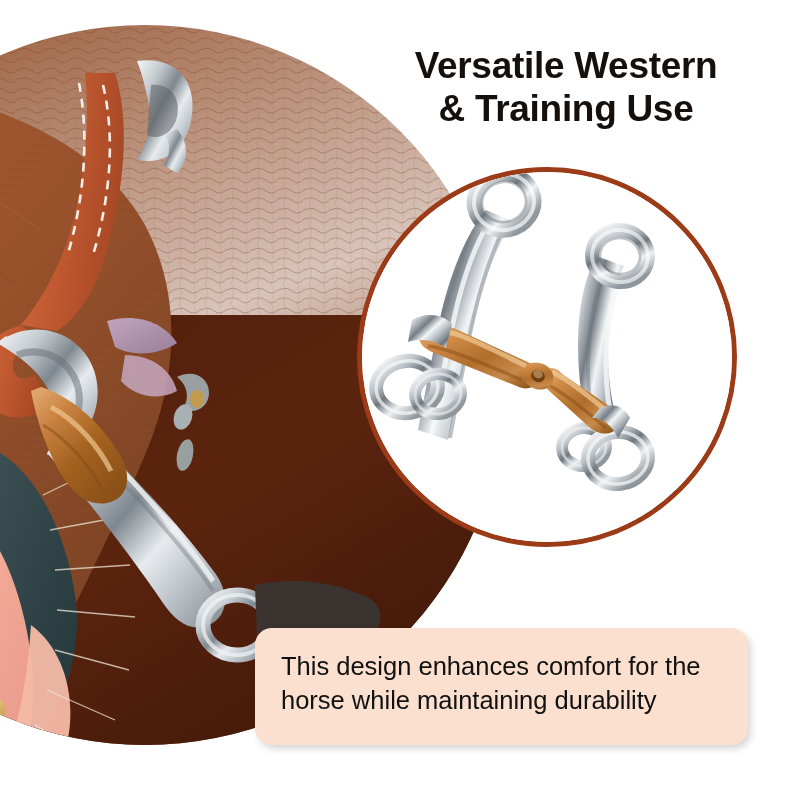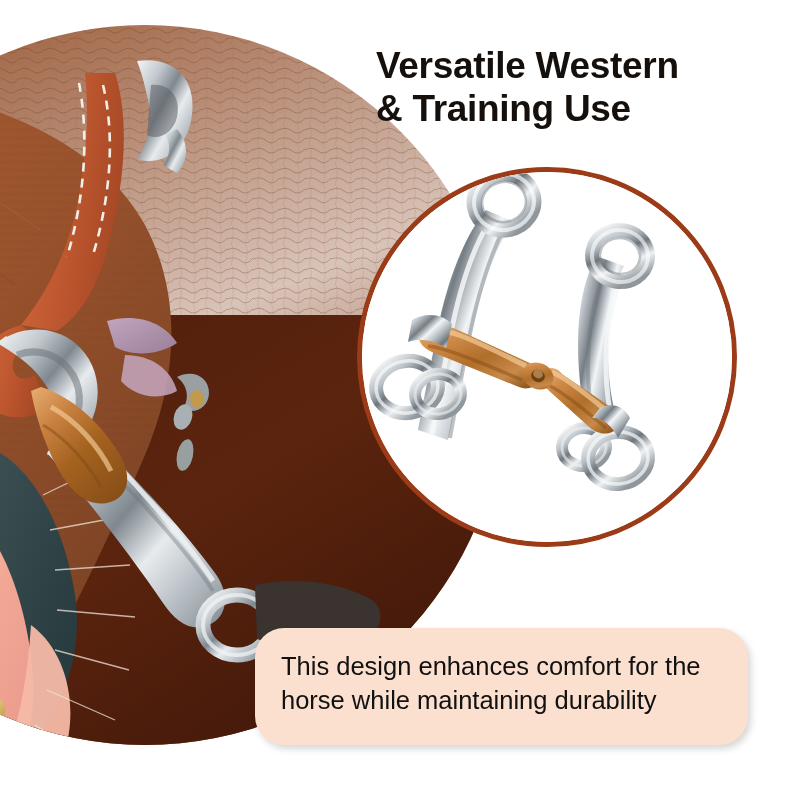--- a/index.html
+++ b/index.html
@@ -25,21 +25,21 @@
     border-radius:50%;
     overflow:hidden;
   }
   .photo-svg{display:block;width:720px;height:720px;}
 
   
   .headline{
     position:absolute;
     right:44px; top:44px;
     width:380px;
-    text-align:left;
+    text-align:center;
     font-weight:bold;
     font-size:37px;
     line-height:1.17;
     letter-spacing:-0.3px;
     color:#15100c;
     white-space:pre-line;
   }
 
   
   .product-circle{
@@ -53,21 +53,21 @@
     overflow:hidden;
   }
   .product-svg{display:block;width:370px;height:370px;}
 
   
   .caption-box{
     position:absolute;
     left:255px; top:628px;
     width:493px; height:117px;
     background:#fbe0cf;
-    border-radius:29px;
+    border-radius:17px;
     box-sizing:border-box;
     padding:22px 26px 0 26px;
     box-shadow:3px 4px 7px rgba(0,0,0,0.16);
   }
   .caption-text{
     font-size:25.5px;
     line-height:1.33;
     color:#111111;
     white-space:pre-line;
   }

